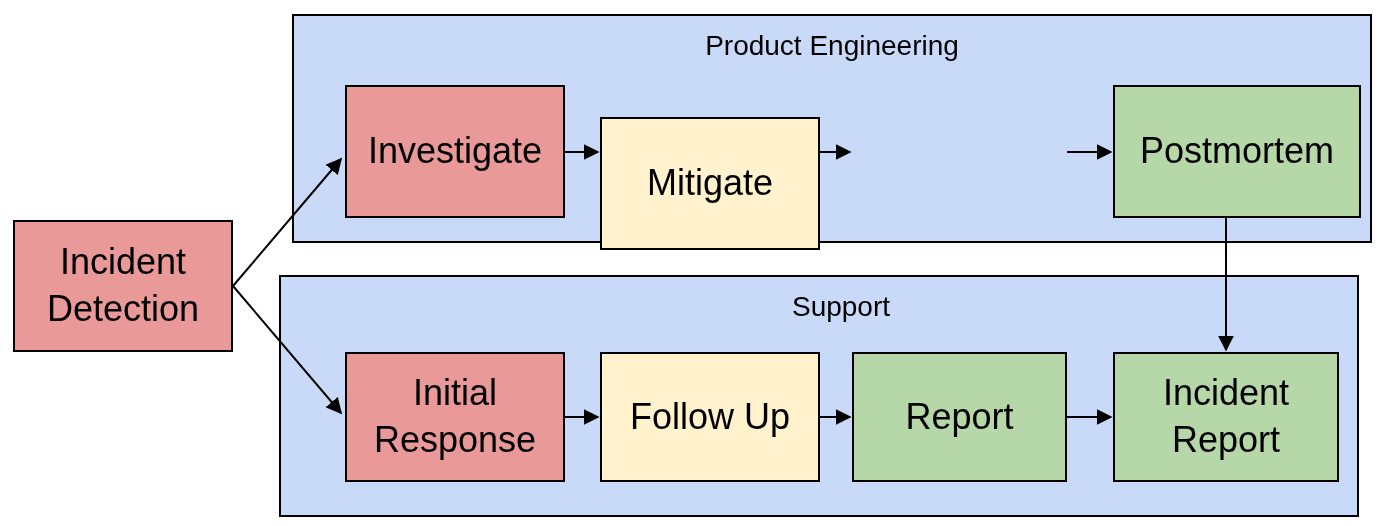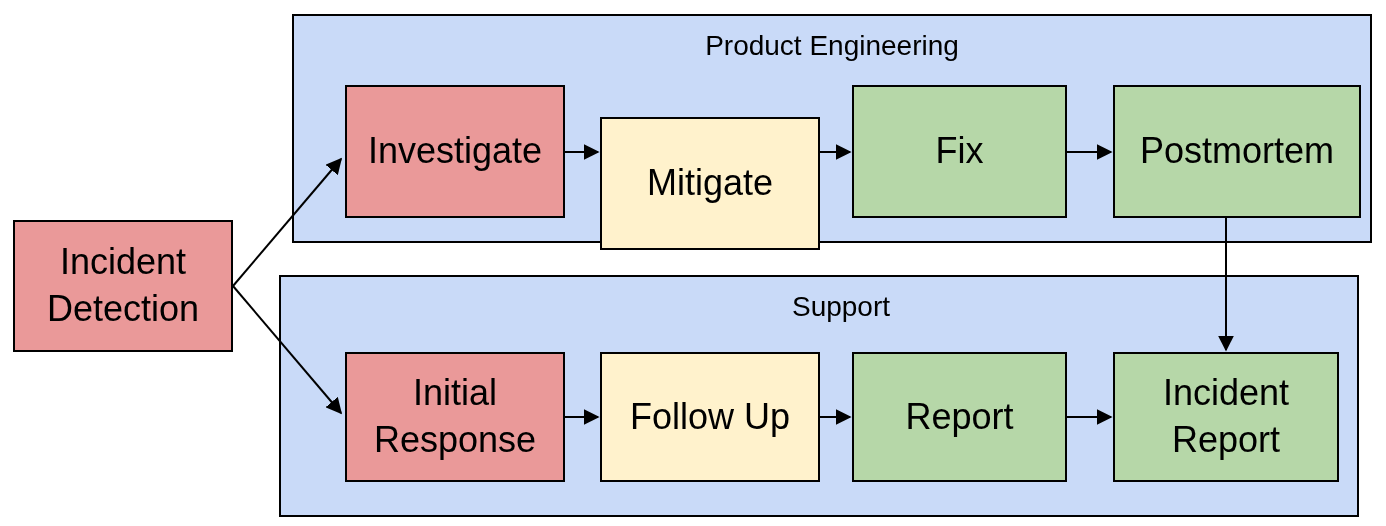--- a/index.html
+++ b/index.html
@@ -63,21 +63,20 @@
     <div class="lane-title">Support</div>
   </div>
 
   <div class="node fill-red" style="left:13px; top:220px; width:220px; height:132px;">Incident
 Detection</div>
 
   <div class="node fill-red" style="left:345px; top:85px; width:220px; height:133px;">Investigate</div>
 
   <div class="node fill-yellow" style="left:600px; top:85px; width:220px; height:133px;margin-top:32px;">Mitigate</div>
 
-  <div class="node fill-green" style="left:852px; top:85px; width:215px; height:133px;">Fix</div>
 
   <div class="node fill-green" style="left:1113px; top:85px; width:248px; height:133px;">Postmortem</div>
 
   <div class="node fill-red" style="left:345px; top:352px; width:220px; height:130px;">Initial
 Response</div>
 
   <div class="node fill-yellow" style="left:600px; top:352px; width:220px; height:130px;">Follow Up</div>
 
   <div class="node fill-green" style="left:852px; top:352px; width:215px; height:130px;">Report</div>
 

